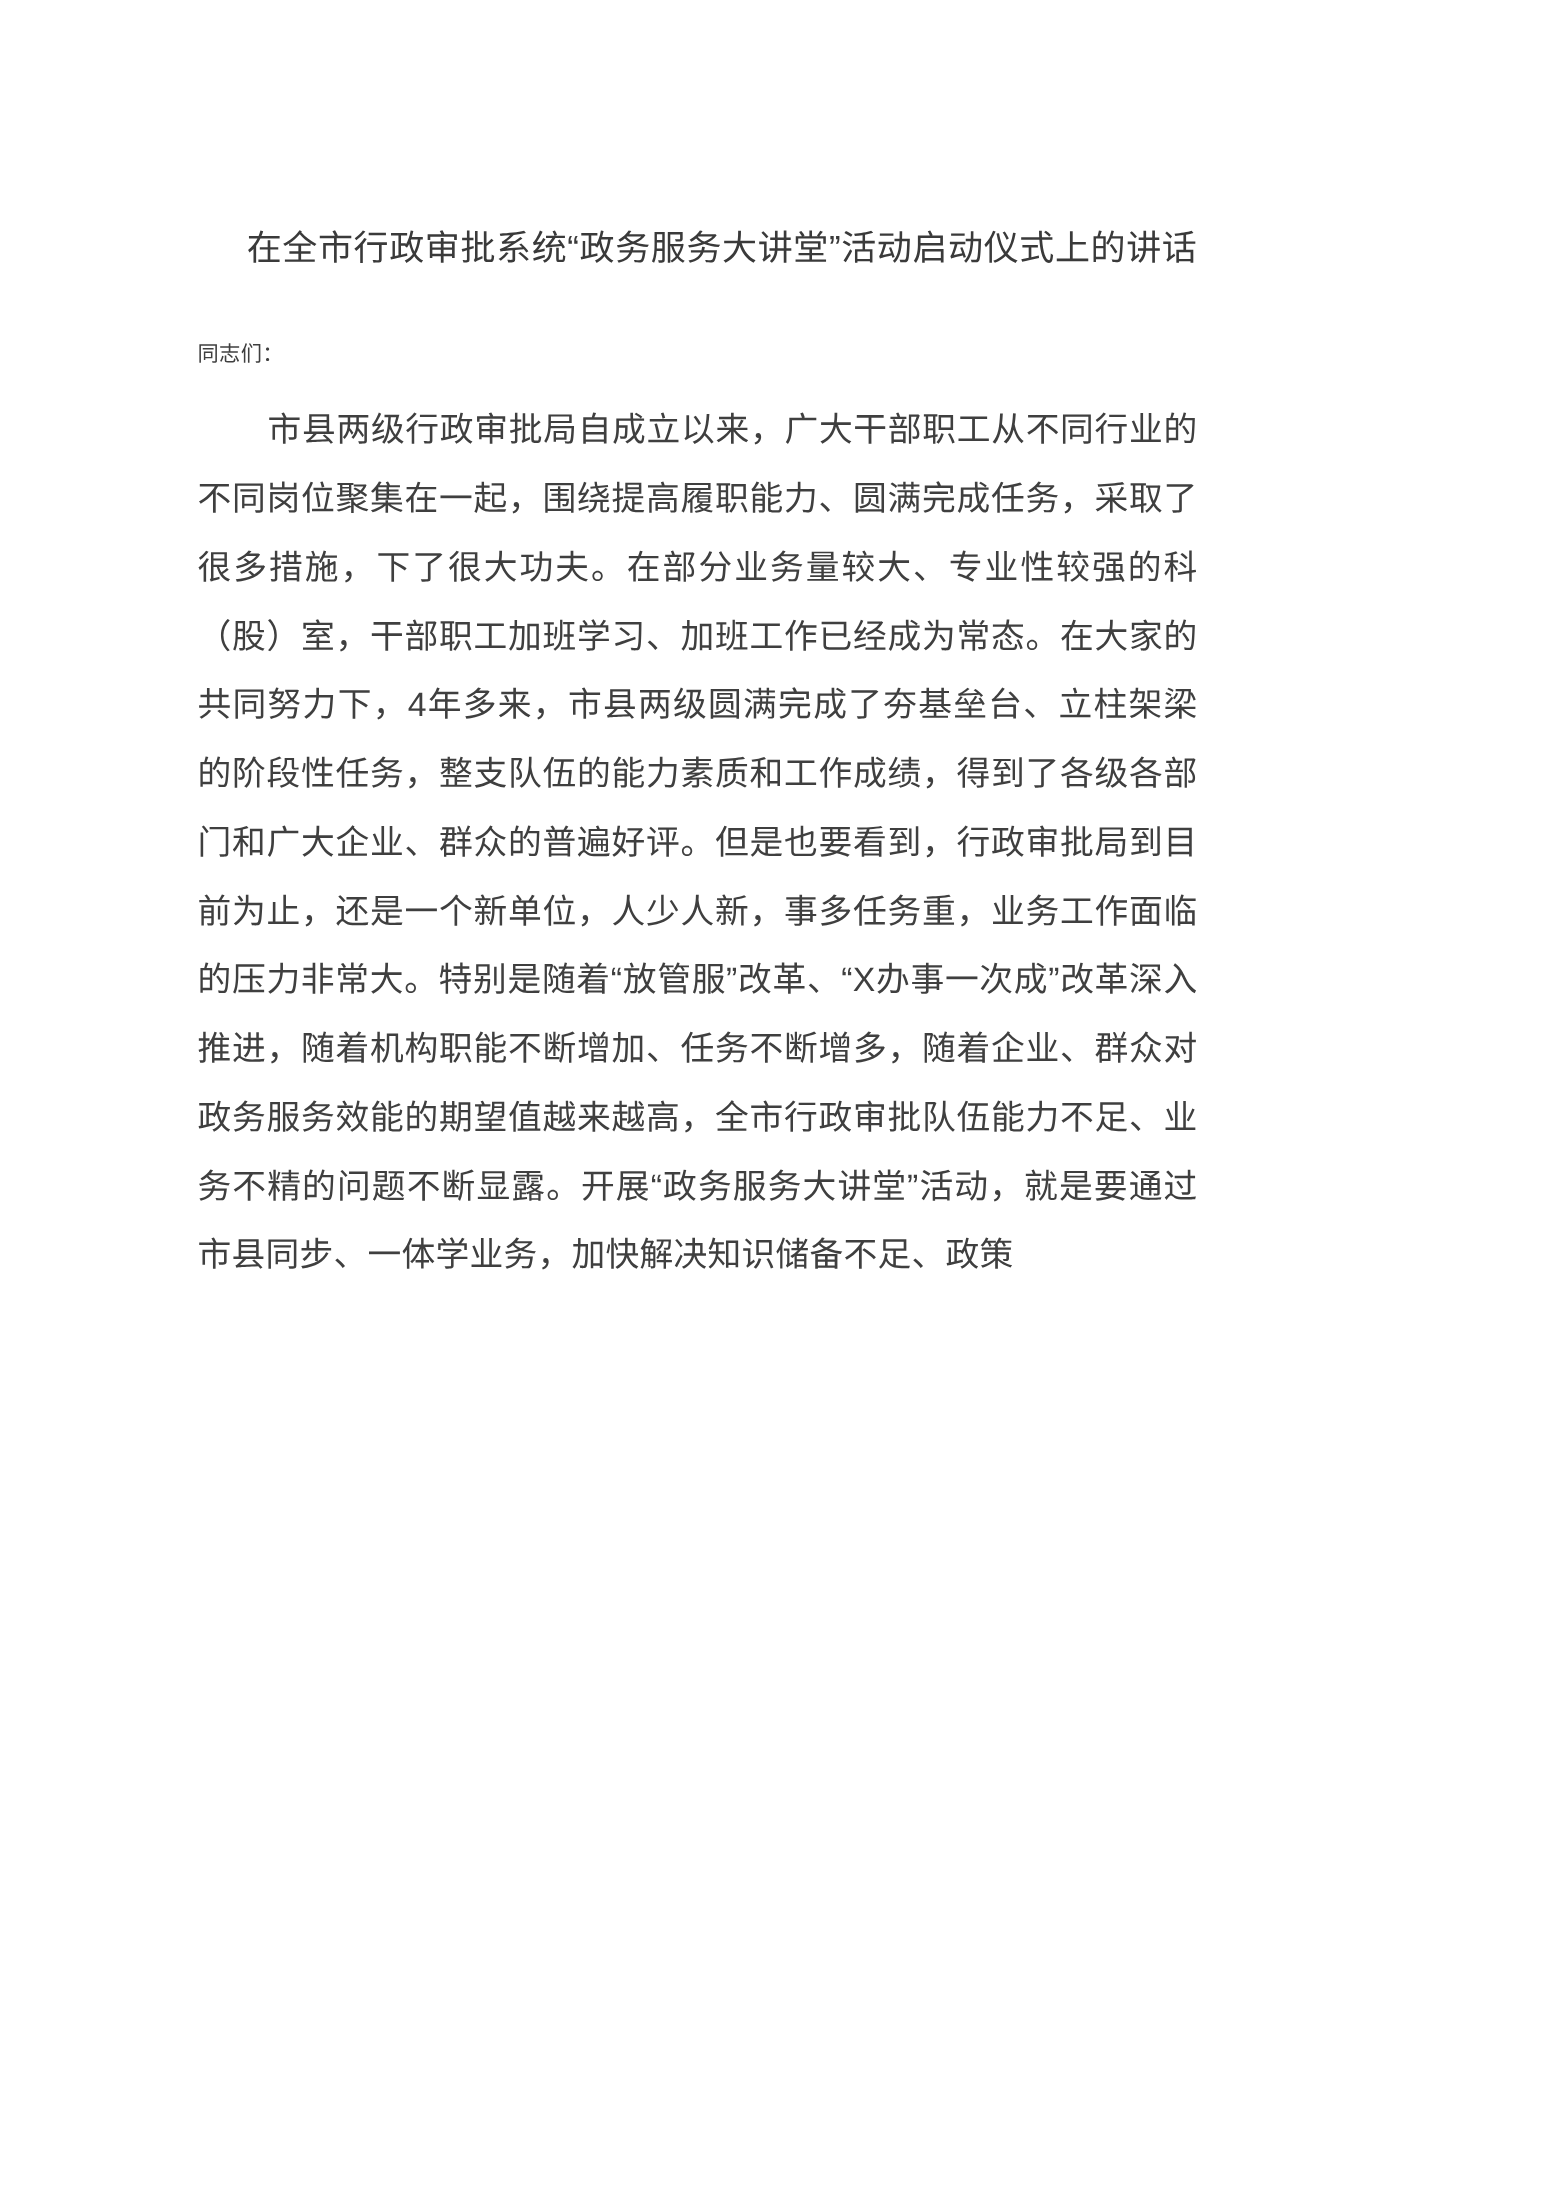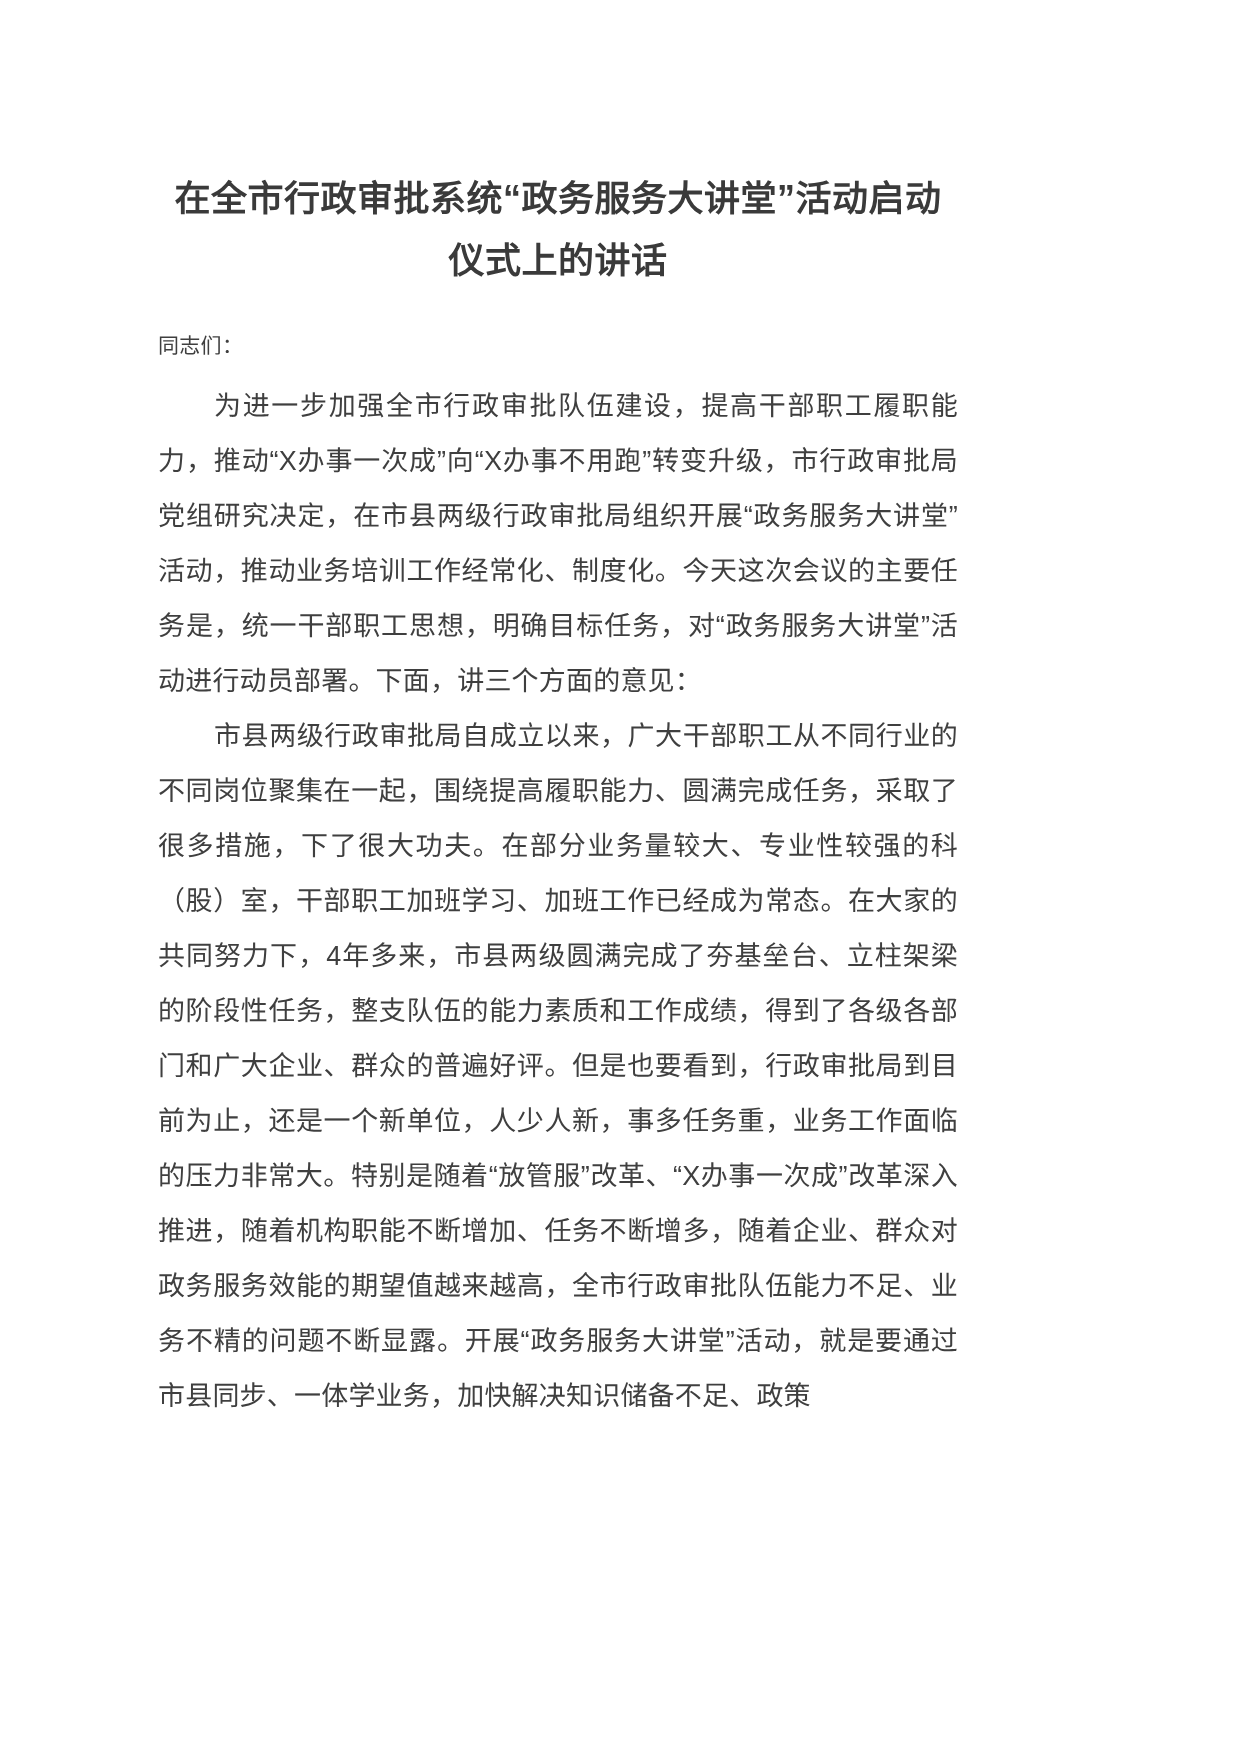--- a/index.html
+++ b/index.html
@@ -17,31 +17,31 @@
   }
   .page {
     position: relative;
     width: 1240px;
     height: 1754px;
     background: #ffffff;
     box-sizing: border-box;
     padding: 168px 148px 0 158px;
   }
   .doc-title {
-    font-size: 36px;
-    font-weight: bold;
+    font-size: 28px;
+    font-weight: normal;
     line-height: 62px;
     letter-spacing: 0.5px;
     color: #3a3a3a;
     margin: 0 0 26px 0;
-    text-align: center;
+    text-align: right;
     width: 800px;
   }
   .greeting {
-    font-size: 21px;
+    font-size: 17px;
     line-height: 55px;
     color: #3f3f3f;
     margin: 0 0 6px 0;
     letter-spacing: 0.3px;
   }
   .para {
     font-size: 27px;
     line-height: 55px;
     color: #3f3f3f;
     margin: 0;
@@ -66,18 +66,17 @@
 <body>
 
 <div class="page">
 
   <h1 class="doc-title">
     <span>在全市行政审批系统“政务服务大讲堂”活动启动仪</span><wbr><span>式上的讲话</span>
   </h1>
 
   <p class="greeting">同志们：</p>
 
-  <p class="para">为进一步加强全市行政审批队伍建设，提高干部职工履职能力，推动“X办事一次成”向“X办事不用跑”转变升级，市行政审批局党组研究决定，在市县两级行政审批局组织开展“政务服务大讲堂”活动，推动业务培训工作经常化、制度化。今天这次会议的主要任务是，统一干部职工思想，明确目标任务，对“政务服务大讲堂”活动进行动员部署。下面，讲三个方面的意见：</p>
 
 
   <p class="para">市县两级行政审批局自成立以来，广大干部职工从不同行业的不同岗位聚集在一起，围绕提高履职能力、圆满完成任务，采取了很多措施，下了很大功夫。在部分业务量较大、专业性较强的科（股）室，干部职工加班学习、加班工作已经成为常态。在大家的共同努力下，4年多来，市县两级圆满完成了夯基垒台、立柱架梁的阶段性任务，整支队伍的能力素质和工作成绩，得到了各级各部门和广大企业、群众的普遍好评。但是也要看到，行政审批局到目前为止，还是一个新单位，人少人新，事多任务重，业务工作面临的压力非常大。特别是随着“放管服”改革、“X办事一次成”改革深入推进，随着机构职能不断增加、任务不断增多，随着企业、群众对政务服务效能的期望值越来越高，全市行政审批队伍能力不足、业务不精的问题不断显露。开展“政务服务大讲堂”活动，就是要通过市县同步、一体学业务，加快解决知识储备不足、政策</p>
 
 </div>
 
 </body></html>

